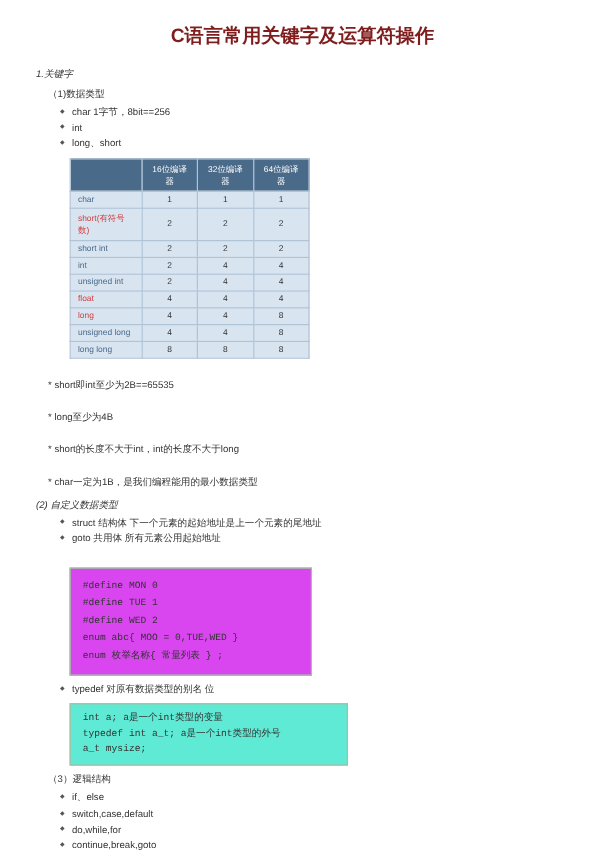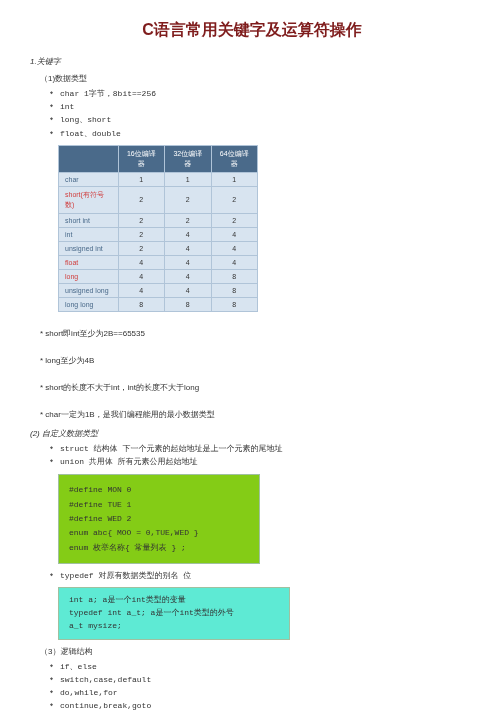--- a/index.html
+++ b/index.html
@@ -14,37 +14,37 @@
   h1 {
     text-align: center;
     font-size: 16px;
     font-weight: bold;
     margin: 0 0 15px 0;
     color: #7f1d1d;
   }
   .sec-num { font-size: 8px; margin: 8px 0 4px 0; font-style: italic; }
   .sub-num { font-size: 8px; margin: 6px 0 4px 10px; }
   ul.bullets { list-style: none; padding: 0; margin: 4px 0 4px 20px; }
-  ul.bullets li { position: relative; padding-left: 10px; margin: 2px 0; line-height: 1.4; font-family: Liberation Mono, monospace; }
+  ul.bullets li { position: relative; padding-left: 10px; margin: 2px 0; line-height: 1.4; }
   ul.bullets li::before { content: "◆"; position: absolute; left: 0; font-size: 5px; top: 2px; color: #555; }
   .note { margin: 16px 0 4px 10px; font-size: 8px; }
   table.dt {
     border-collapse: collapse;
     margin: 6px 0 6px 28px;
     font-size: 7px;
     width: 200px;
   }
   table.dt th { background: #4a6a8a; color: #fff; padding: 3px 6px; font-weight: normal; border: 1px solid #b0c4d8; }
   table.dt td { background: #d8e4f0; padding: 3px 6px; text-align: center; border: 1px solid #b0c4d8; }
   table.dt td:first-child { text-align: left; color: #4a6a8a; }
   table.dt tr.hl td:first-child { color: #d04040; }
   .codebox {
-    background: #84cc16;
+    background: #d946ef;
     border: 1px solid #a0c0a0;
-    margin: 7px 0 6px 28px;
+    margin: 19px 0 6px 28px;
     padding: 8px 10px;
     font-family: "Courier New", monospace;
     font-size: 8px;
     width: 180px;
     line-height: 1.8;
   }
   .codebox2 {
     background: #5eead4;
     border: 1px solid #a0c0a0;
     margin: 6px 0 6px 28px;
@@ -60,21 +60,20 @@
 
 <h1>C语言常用关键字及运算符操作</h1>
 
 <div class="sec-num">1.关键字</div>
 <div class="sub-num">（1)数据类型</div>
 
 <ul class="bullets">
   <li>char                     1字节，8bit==256</li>
   <li>int</li>
   <li>long、short</li>
-  <li>float、double</li>
 </ul>
 
 <table class="dt">
   <tbody>
       <tr>
     <th></th>
     <th>16位编译器</th>
     <th>32位编译器</th>
     <th>64位编译器</th>
   </tr>
@@ -137,21 +136,21 @@
 
 <div class="note">* short即int至少为2B==65535</div>
 <div class="note">* long至少为4B</div>
 <div class="note">* short的长度不大于int，int的长度不大于long</div>
 <div class="note">* char一定为1B，是我们编程能用的最小数据类型</div>
 
 <div class="sec-num">(2) 自定义数据类型</div>
 
 <ul class="bullets">
   <li>struct     结构体      下一个元素的起始地址是上一个元素的尾地址</li>
-  <li>union     共用体      所有元素公用起始地址</li>
+  <li>goto     共用体      所有元素公用起始地址</li>
 </ul>
 
 <div class="codebox">
   <div>#define MON  0</div>
   <div>#define TUE   1</div>
   <div>#define WED  2</div>
   <div></div>
   <div>enum abc{ MOO = 0,TUE,WED }</div>
   <div></div>
   <div>enum 枚举名称{ 常量列表 } ;</div>

